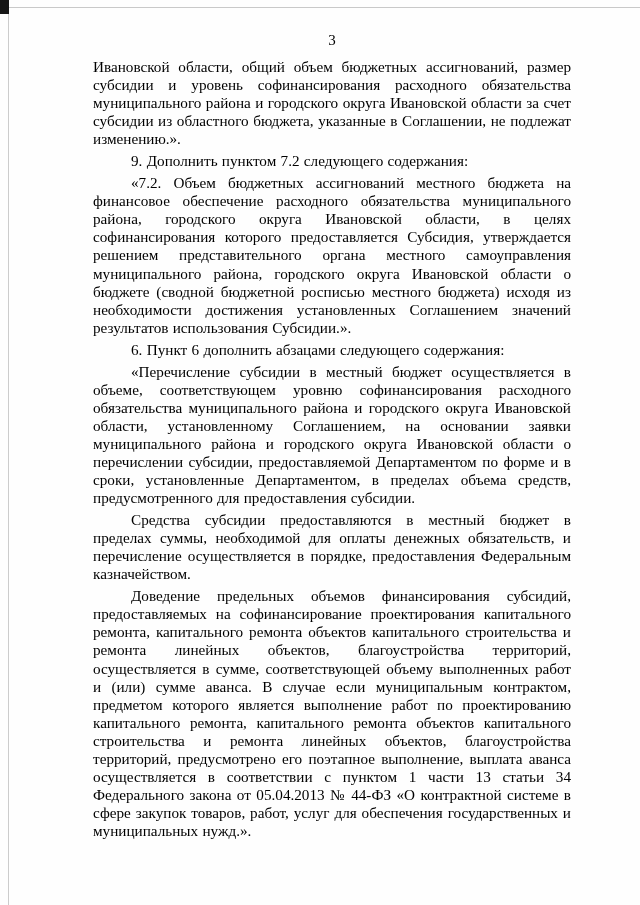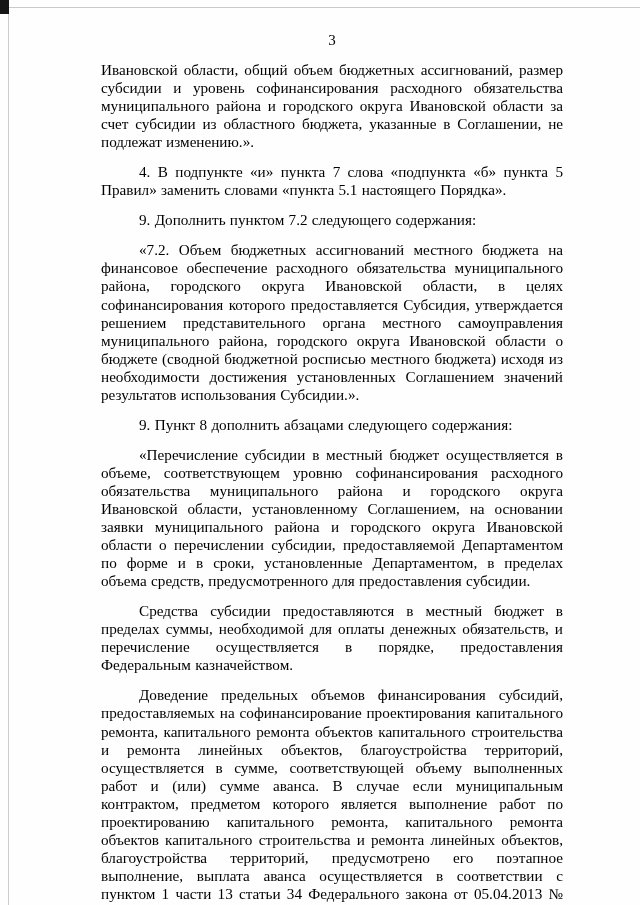--- a/index.html
+++ b/index.html
@@ -51,21 +51,21 @@
     width: 486px;
     top: 31px;
   }
   .page-number {
     text-align: center;
     font-size: 15px;
     line-height: 18px;
     margin-bottom: 9px;
   }
   .body-text p {
-    margin: 12px;
+    margin: 4px;
     font-size: 15.2px;
     line-height: 18.05px;
     text-align: justify;
     word-spacing: 0.5px;
   }
   .body-text p.indent {
     text-indent: 38px;
   }
 </style>
 </head>
@@ -74,22 +74,21 @@
 <div class="page">
   <div class="artifact-top-line"></div>
   <div class="artifact-left-line"></div>
   <div class="artifact-corner-mark"></div>
 
   <div class="content">
     <div class="page-number">3</div>
 
     <div class="body-text">
       <p>Ивановской области, общий объем бюджетных ассигнований, размер субсидии и уровень софинансирования расходного обязательства муниципального района и городского округа Ивановской области за счет субсидии из областного бюджета, указанные в Соглашении, не подлежат изменению.».</p>
-      <p class="indent">4. В подпункте «и» пункта 7 слова «подпункта «б» пункта 5 Правил» заменить словами «пункта 5.1 настоящего Порядка».</p>
       <p class="indent">9. Дополнить пунктом 7.2 следующего содержания:</p>
       <p class="indent">«7.2. Объем бюджетных ассигнований местного бюджета на финансовое обеспечение расходного обязательства муниципального района, городского округа Ивановской области, в целях софинансирования которого предоставляется Субсидия, утверждается решением представительного органа местного самоуправления муниципального района, городского округа Ивановской области о бюджете (сводной бюджетной росписью местного бюджета) исходя из необходимости достижения установленных Соглашением значений результатов использования Субсидии.».</p>
-      <p class="indent">9. Пункт 8 дополнить абзацами следующего содержания:</p>
+      <p class="indent">6. Пункт 6 дополнить абзацами следующего содержания:</p>
       <p class="indent">«Перечисление субсидии в местный бюджет осуществляется в объеме, соответствующем уровню софинансирования расходного обязательства муниципального района и городского округа Ивановской области, установленному Соглашением, на основании заявки муниципального района и городского округа Ивановской области о перечислении субсидии, предоставляемой Департаментом по форме и в сроки, установленные Департаментом, в пределах объема средств, предусмотренного для предоставления субсидии.</p>
       <p class="indent">Средства субсидии предоставляются в местный бюджет в пределах суммы, необходимой для оплаты денежных обязательств, и перечисление осуществляется в порядке, предоставления Федеральным казначейством.</p>
       <p class="indent">Доведение предельных объемов финансирования субсидий, предоставляемых на софинансирование проектирования капитального ремонта, капитального ремонта объектов капитального строительства и ремонта линейных объектов, благоустройства территорий, осуществляется в сумме, соответствующей объему выполненных работ и (или) сумме аванса. В случае если муниципальным контрактом, предметом которого является выполнение работ по проектированию капитального ремонта, капитального ремонта объектов капитального строительства и ремонта линейных объектов, благоустройства территорий, предусмотрено его поэтапное выполнение, выплата аванса осуществляется в соответствии с пунктом 1 части 13 статьи 34 Федерального закона от 05.04.2013 № 44-ФЗ «О контрактной системе в сфере закупок товаров, работ, услуг для обеспечения государственных и муниципальных нужд.».</p>
     </div>
   </div>
 </div>
 
 </body></html>

